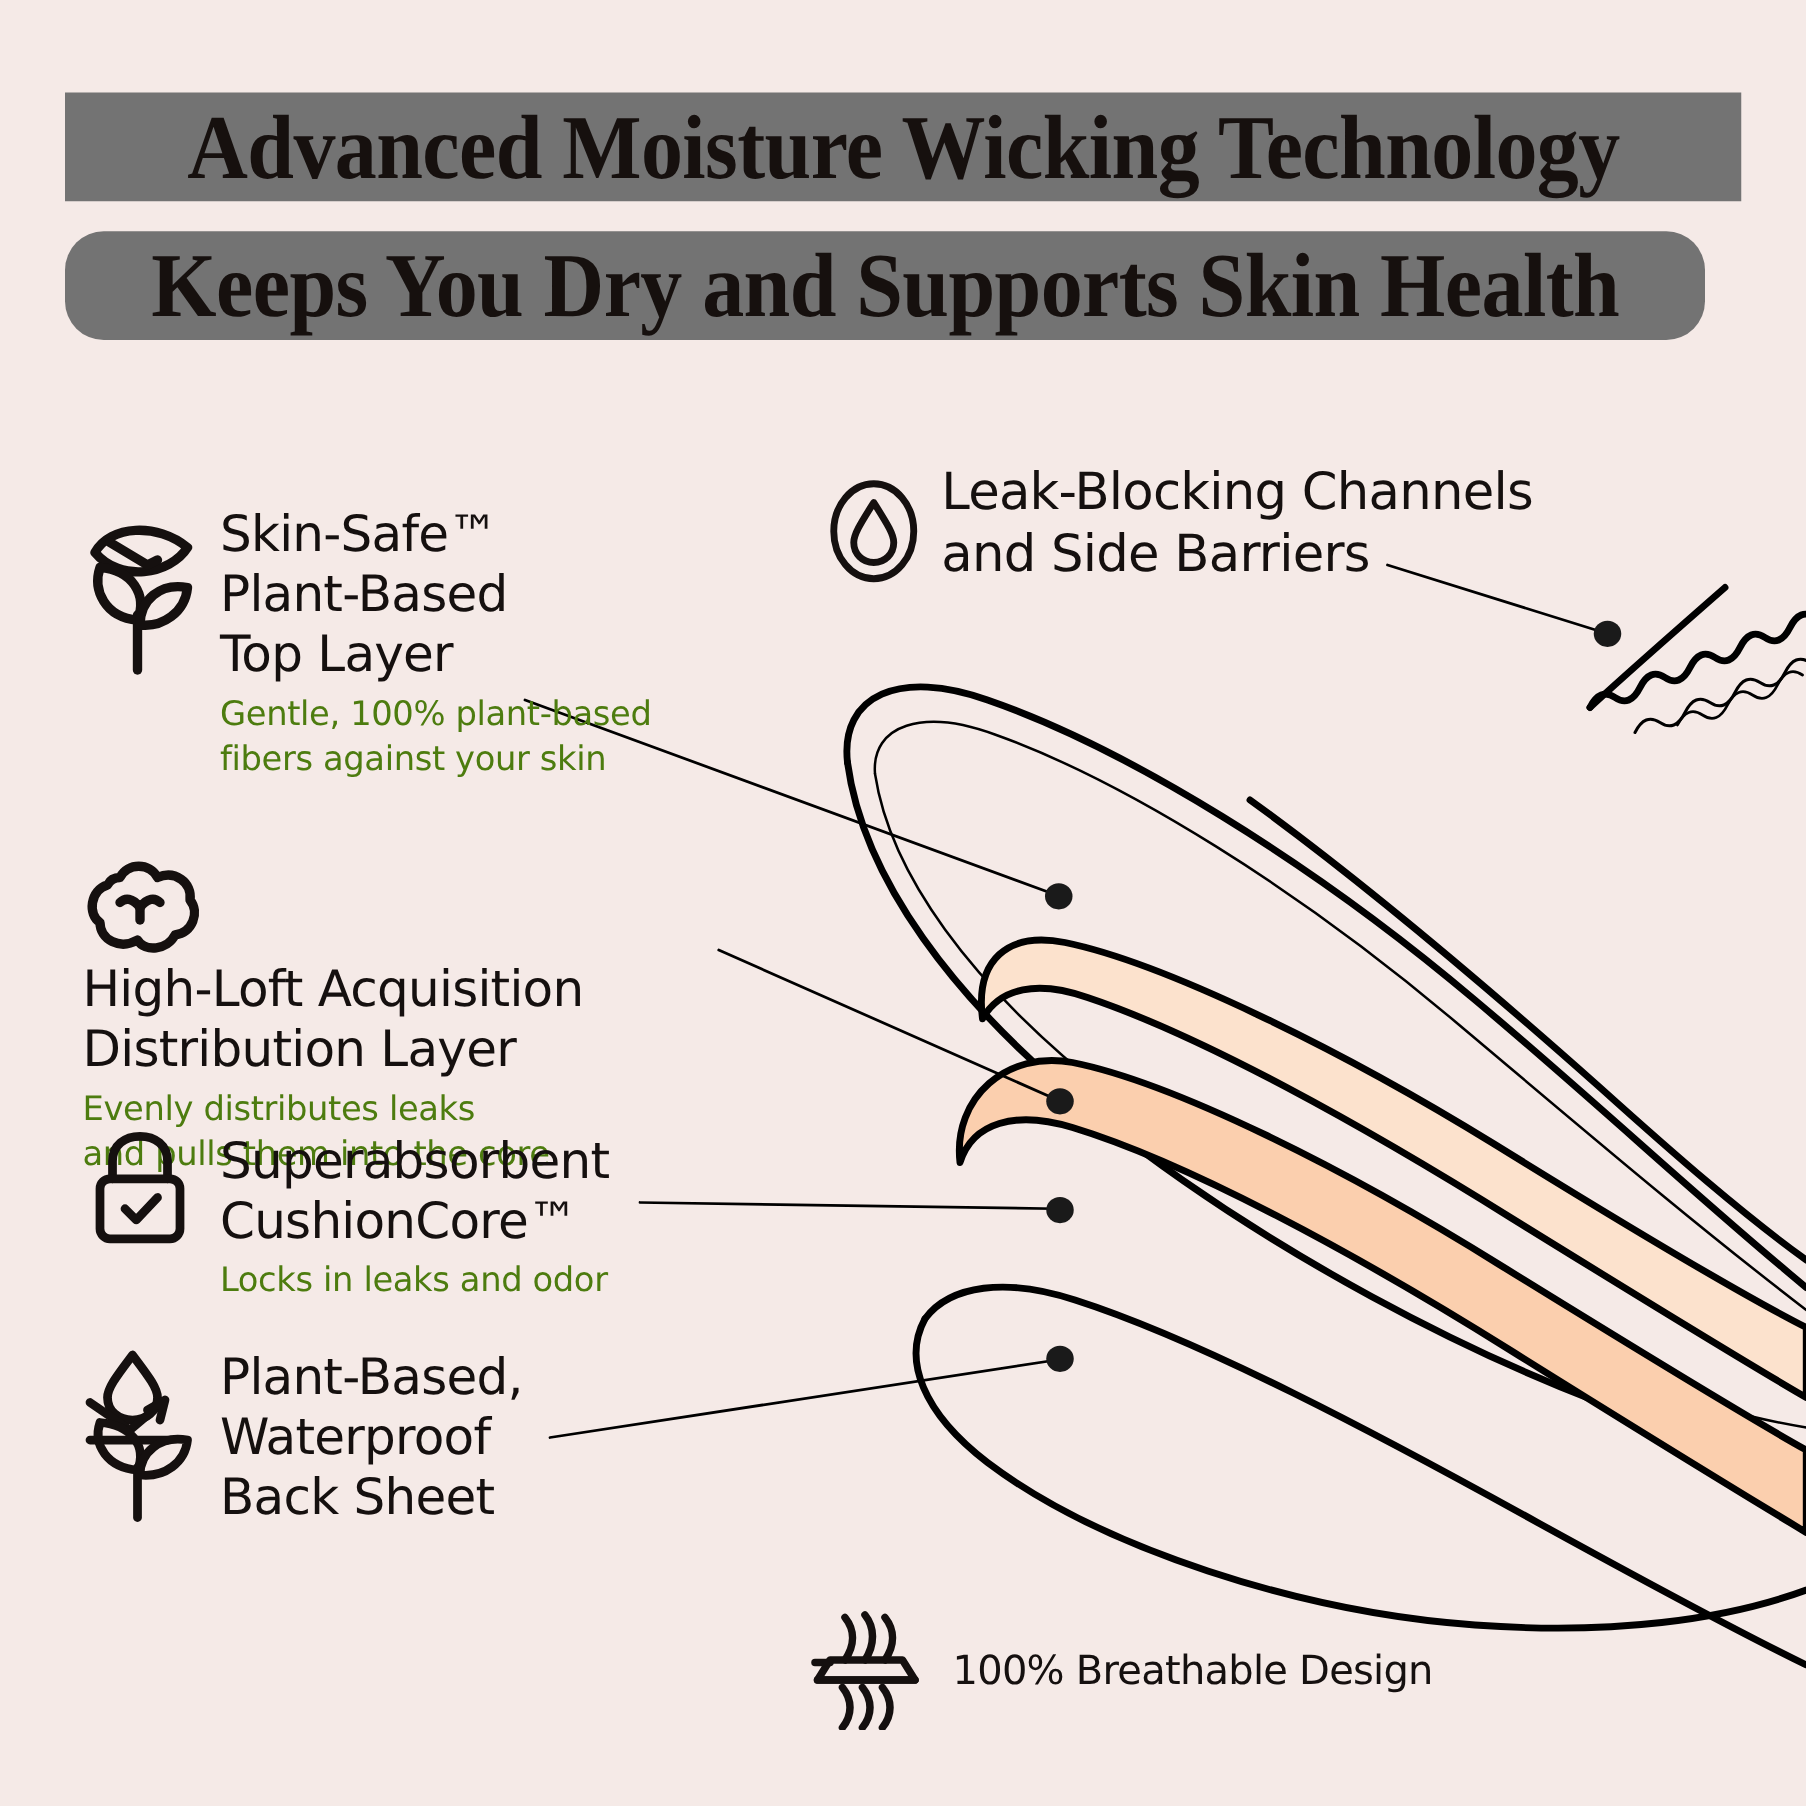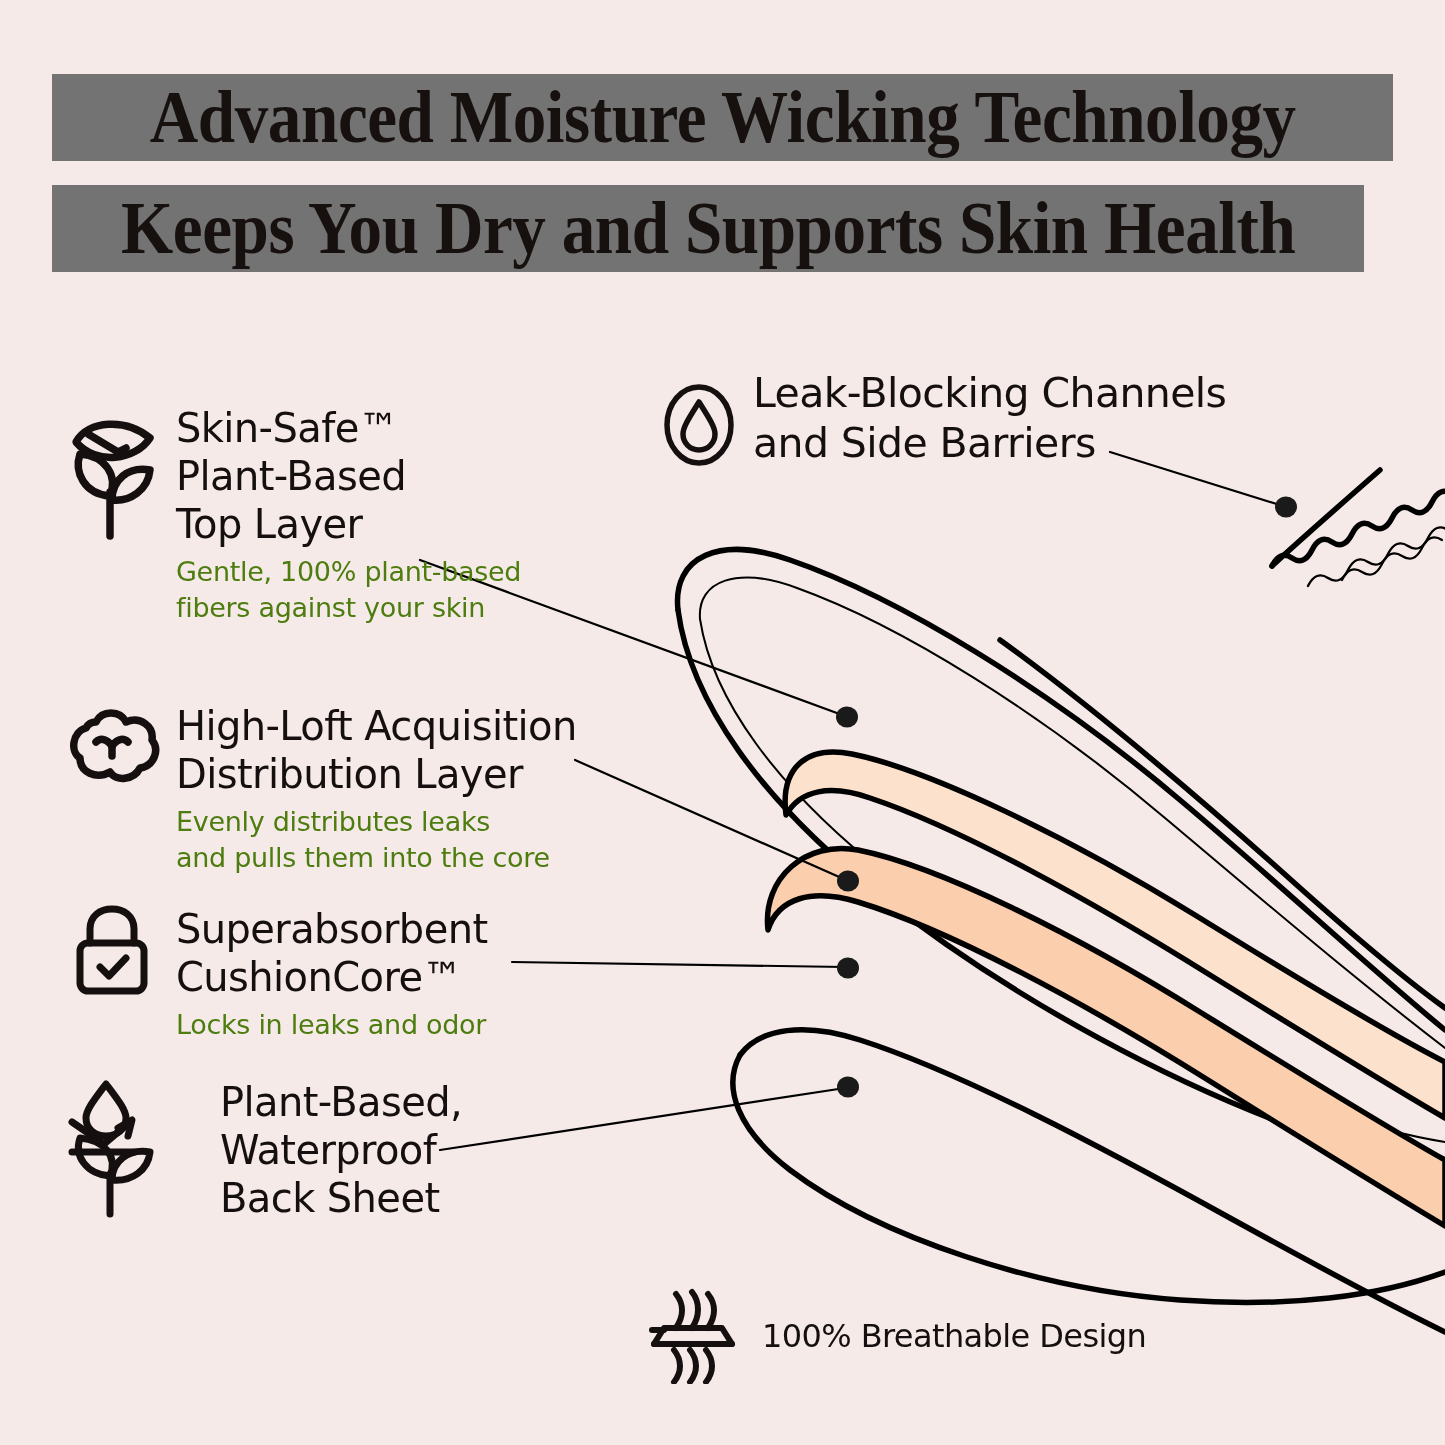--- a/index.html
+++ b/index.html
@@ -50,20 +50,21 @@
     top: 74px;
     width: 1341px;
     height: 87px;
   }
   #headline-bar-1 .htext { font-size: 73px; line-height: 73px; }
   #headline-bar-2 {
     left: 52px;
     top: 185px;
     width: 1312px;
     height: 87px;
+    border-radius: 31px;
   }
   #headline-bar-2 .htext { font-size: 73px; line-height: 73px; }
 
   
   #product-diagram {
     position: absolute;
     left: 0;
     top: 0;
     width: 1445px;
     height: 1445px;
@@ -94,23 +95,23 @@
     font-family: "DejaVu Sans", sans-serif;
     font-size: 27px;
     line-height: 36px;
     color: #4d7c0f;
     letter-spacing: -0.3px;
     margin-top: 6px;
     white-space: pre-line;
   }
 
   #feature-top-layer      { left: 66px; top: 404px;  width: 520px; }
-  #feature-adl            { left: 66px; top: 702px;  width: 560px; }
+  #feature-adl            { left: 66px; top: 682px;  width: 560px; flex-direction: column; }
   #feature-core           { left: 66px; top: 905px;  width: 520px; }
-  #feature-back-sheet     { left: 66px; top: 1078px; width: 420px; gap: 44px; }
+  #feature-back-sheet     { left: 66px; top: 1078px; width: 420px; }
 
   
   #callout-leak-blocking {
     position: absolute;
     left: 663px;
     top: 368px;
     display: flex;
     align-items: flex-end;
   }
   #callout-leak-blocking .callout-icon { margin-right: 18px; flex: 0 0 auto; }

